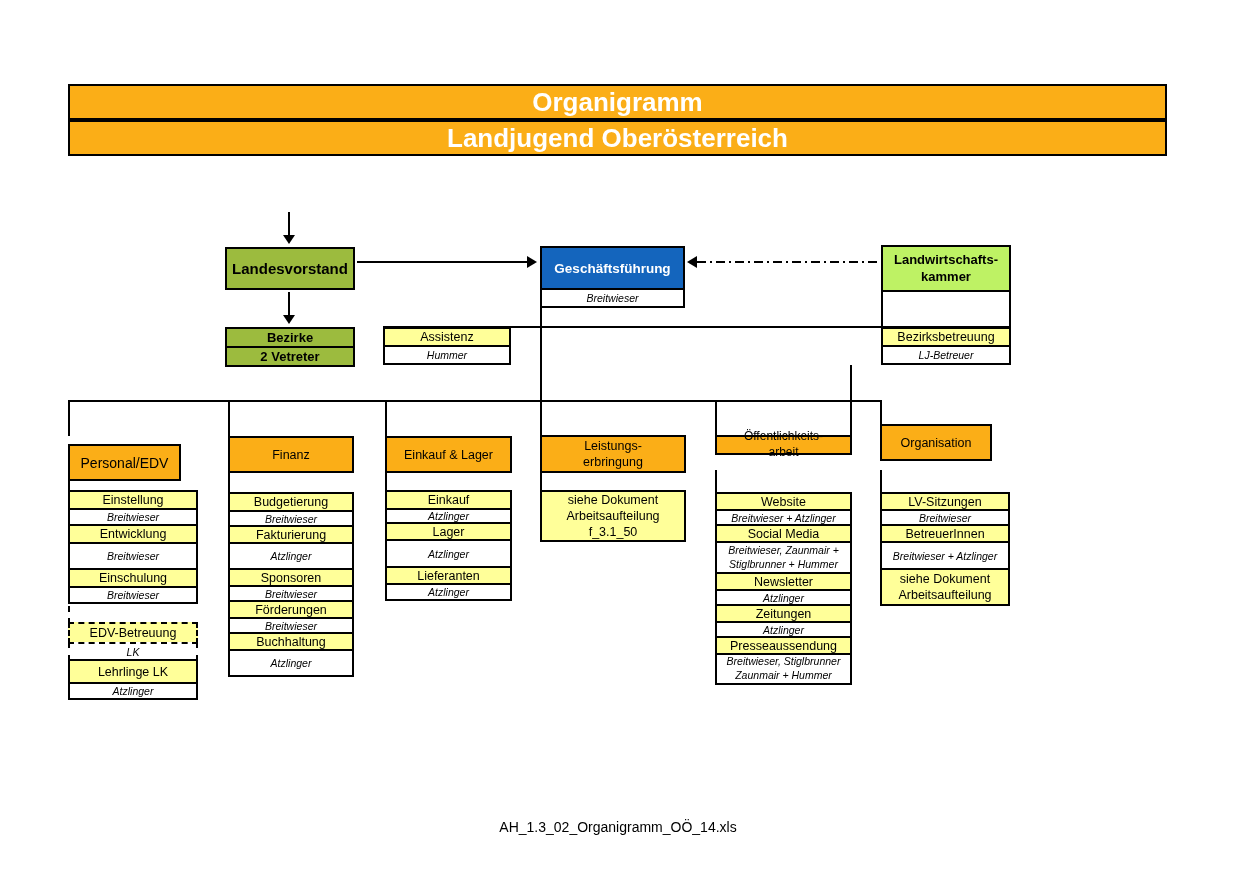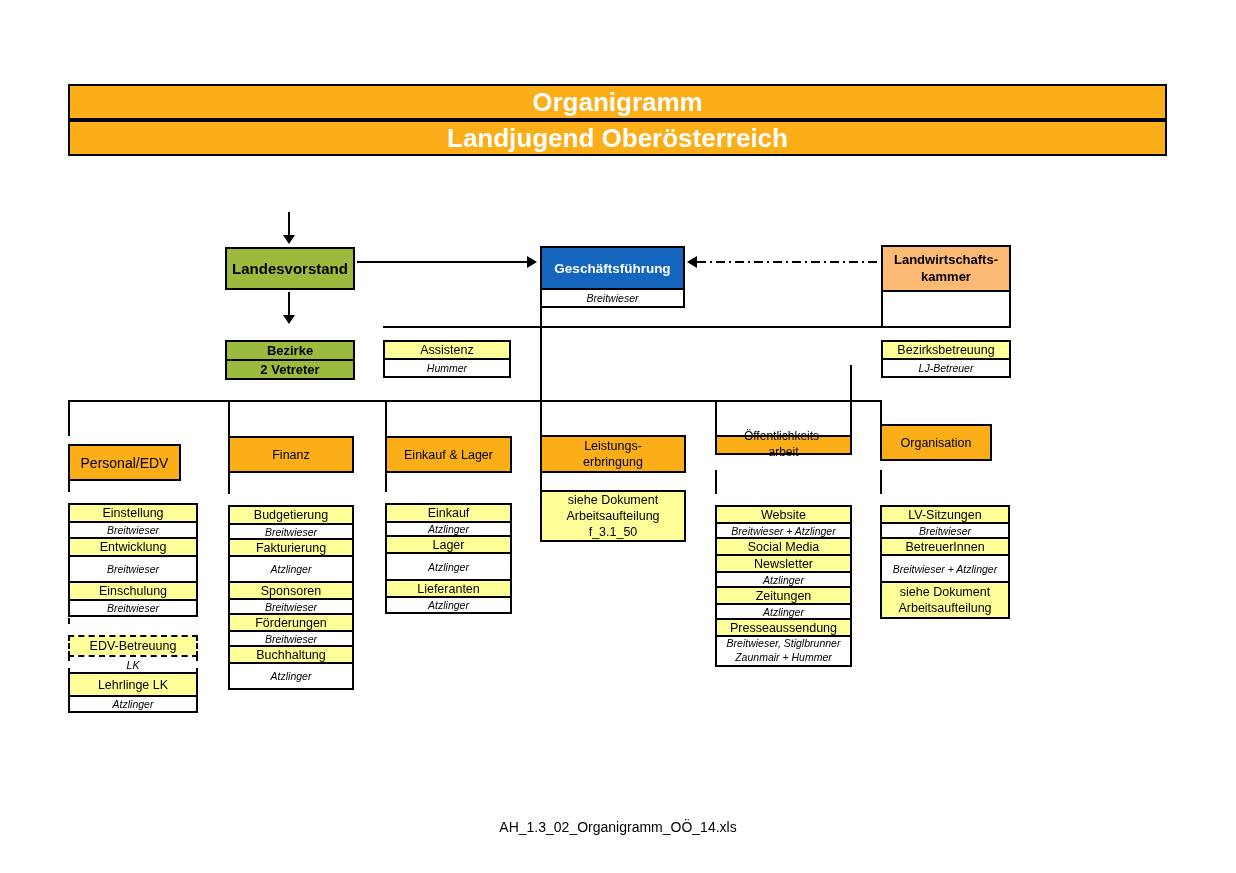--- a/index.html
+++ b/index.html
@@ -4,29 +4,29 @@
 <style>
   html,body{margin:0;padding:0;background:#fff;}
   #stage{position:relative;width:1236px;height:873px;background:#ffffff;overflow:hidden;
          font-family:"Liberation Sans",sans-serif;color:#000;}
   .box{position:absolute;box-sizing:border-box;border:2px solid #000;
        display:flex;flex-direction:column;align-items:center;justify-content:center;
        text-align:center;z-index:2;}
   .stack{position:absolute;z-index:2;}
   .cell{box-sizing:border-box;border:2px solid #000;display:flex;align-items:center;
         justify-content:center;text-align:center;margin-top:-2px;}
-  .stack .cell:first-child{margin-top:13px;}
+  .stack .cell:first-child{margin-top:0;}
   .t{background:#FFFF99;font-size:12.5px;}
   .n{background:#ffffff;font-style:italic;font-size:10.5px;}
   .multi{white-space:pre-line;line-height:1.3;}
   .line{position:absolute;background:#000;z-index:1;}
   .banner{background:#FBAE17;color:#fff;font-weight:bold;font-size:26px;}
   .green{background:#9CBB3E;font-weight:bold;}
   .blue{background:#1465BD;color:#fff;font-weight:bold;}
-  .yellowB{background:#fdba74;font-weight:bold;}
+  .yellowB{background:#bef264;font-weight:bold;}
   .orange{background:#FBAE17;}
   .dashed{border:2px dashed #000;}
   .ah{position:absolute;width:0;height:0;z-index:3;}
   .ah-down{border-left:6px solid transparent;border-right:6px solid transparent;border-top:9px solid #000;}
   .ah-right{border-top:6px solid transparent;border-bottom:6px solid transparent;border-left:10px solid #000;}
   .ah-left{border-top:6px solid transparent;border-bottom:6px solid transparent;border-right:10px solid #000;}
   .dashdot{position:absolute;height:2px;z-index:1;
     background:repeating-linear-gradient(90deg,#000 0 9px,transparent 9px 13px,#000 13px 15px,transparent 15px 19px);}
   .footer{position:absolute;left:0;top:819px;width:1236px;text-align:center;font-size:14px;}
 </style>
@@ -141,20 +141,22 @@
   </div>
 
   <div class="box t multi" style="left:540px;top:490px;width:146px;height:52px;font-size:12.5px;">siehe Dokument
 Arbeitsaufteilung
 f_3.1_50</div>
 
   <div class="stack" style="left:715px;top:492px;width:137px;">
     <div class="cell t" style="height:19px;">Website</div>
     <div class="cell n" style="height:17px;">Breitwieser + Atzlinger</div>
     <div class="cell t" style="height:19px;">Social Media</div>
+    <div class="cell n multi" style="height:33px;">Breitwieser, Zaunmair +
+Stiglbrunner + Hummer</div>
     <div class="cell t" style="height:19px;">Newsletter</div>
     <div class="cell n" style="height:17px;">Atzlinger</div>
     <div class="cell t" style="height:19px;">Zeitungen</div>
     <div class="cell n" style="height:17px;">Atzlinger</div>
     <div class="cell t" style="height:19px;">Presseaussendung</div>
     <div class="cell n multi" style="height:32px;">Breitwieser, Stiglbrunner
 Zaunmair +  Hummer</div>
   </div>
 
   <div class="stack" style="left:880px;top:492px;width:130px;">

